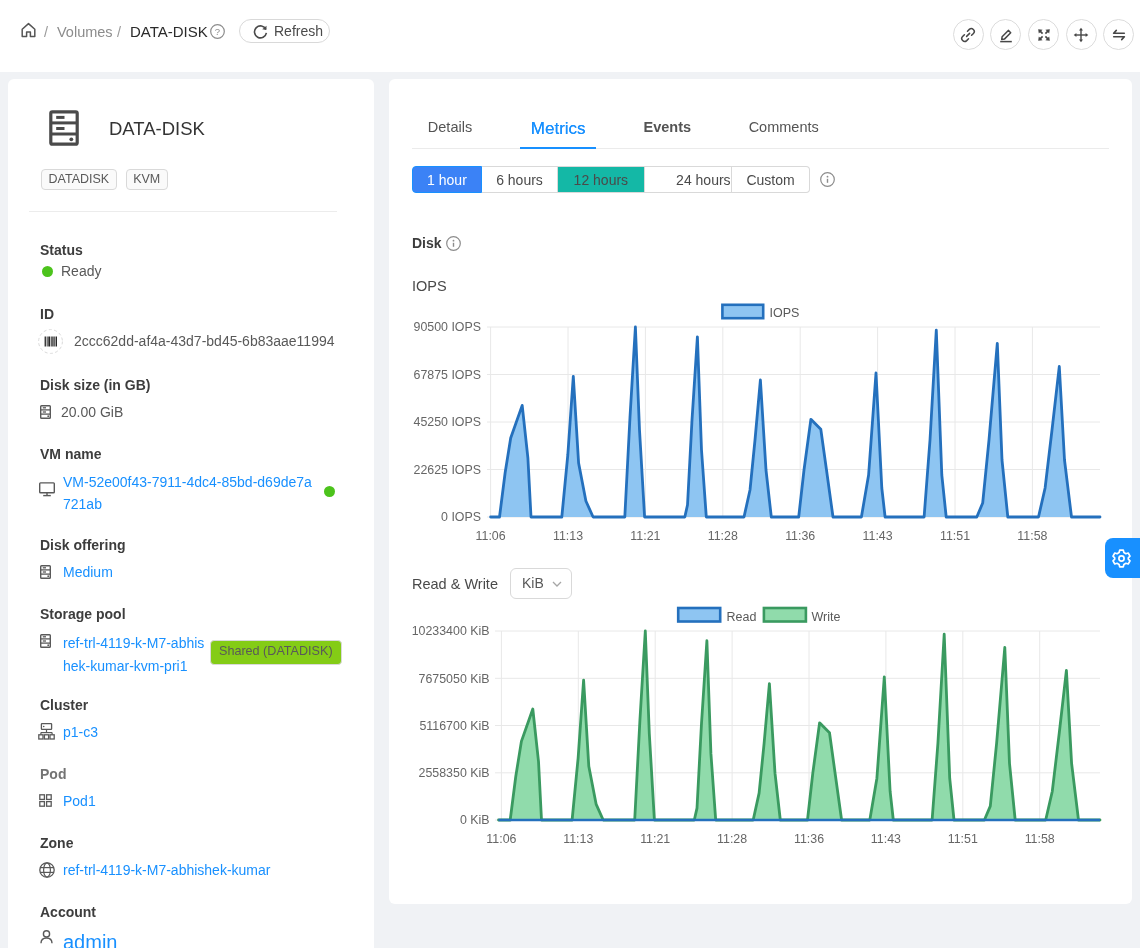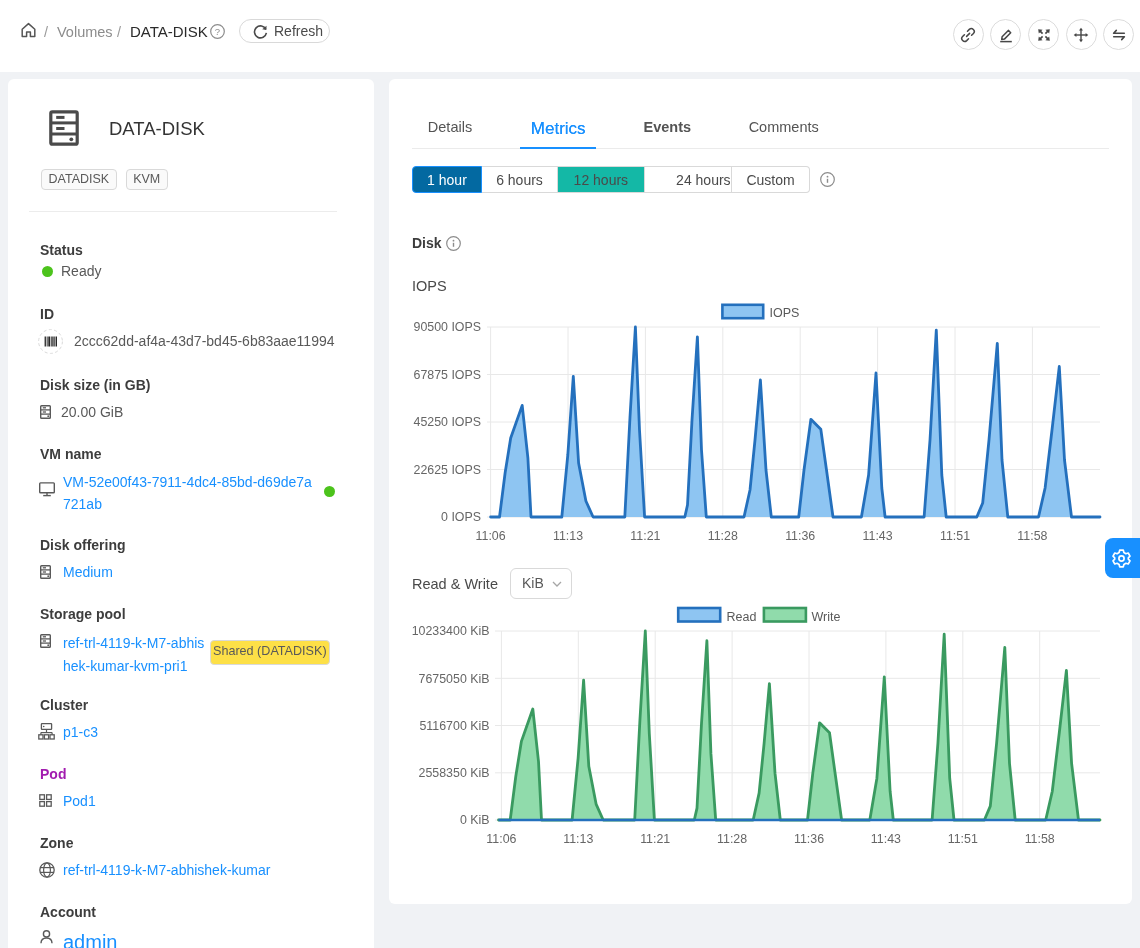--- a/index.html
+++ b/index.html
@@ -142,35 +142,35 @@
 <div style="position:absolute;left:40px;top:606px;font-weight:bold;color:#3d3d3d;font-size:14px;">Storage pool</div>
 <div style="position:absolute;left:40px;top:634px;line-height:0;"><svg width="11" height="14" viewBox="0 0 11 14" style="">
       <rect x="0.7" y="0.7" width="9.6" height="12.6" rx="0.8" fill="none" stroke="#595959" stroke-width="1.4"></rect>
       <line x1="1" y1="4.9" x2="10" y2="4.9" stroke="#595959" stroke-width="1.3"></line>
       <line x1="1" y1="9.1" x2="10" y2="9.1" stroke="#595959" stroke-width="1.3"></line>
       <line x1="2.8" y1="2.8" x2="6" y2="2.8" stroke="#595959" stroke-width="1.3"></line>
       <line x1="2.8" y1="7" x2="6" y2="7" stroke="#595959" stroke-width="1.3"></line>
       <circle cx="8.2" cy="11.2" r="0.9" fill="#595959"></circle>
     </svg></div>
 <div style="position:absolute;left:63px;top:632px;color:#595959;font-size:14px;"><span style="color:#1890ff;line-height:23px;display:inline-block;width:145px;word-break:break-all;">ref-trl-4119-k-M7-abhishek-kumar-kvm-pri1</span></div>
-<div style="position:absolute;left:210px;top:640px;"><span style="display:inline-block;height:23px;line-height:21px;padding:0 2px;border:1px solid #d9d9d9;border-radius:4px;background:#fde047;color:#595959;font-size:12.6px;">Shared (DATADISK)</span></div>
+<div style="position:absolute;left:210px;top:640px;"><span style="display:inline-block;height:23px;line-height:21px;padding:0 8px;border:1px solid #d9d9d9;border-radius:4px;background:#84cc16;color:#595959;font-size:12.6px;">Shared (DATADISK)</span></div>
 <div style="position:absolute;left:40px;top:697px;font-weight:bold;color:#3d3d3d;font-size:14px;">Cluster</div>
 <div style="position:absolute;left:38px;top:723px;line-height:0;"><svg width="17" height="17" viewBox="0 0 17 17" style="">
       <rect x="3.4" y="0.7" width="10.2" height="5.6" rx="0.6" fill="none" stroke="#595959" stroke-width="1.3"></rect>
       <circle cx="5.7" cy="3.5" r="0.8" fill="#595959"></circle>
       <line x1="8.5" y1="6.3" x2="8.5" y2="9.6" stroke="#595959" stroke-width="1.2"></line>
       <line x1="2.9" y1="9.6" x2="14.1" y2="9.6" stroke="#595959" stroke-width="1.2"></line>
       <line x1="2.9" y1="9.6" x2="2.9" y2="11.8" stroke="#595959" stroke-width="1.2"></line>
       <line x1="14.1" y1="9.6" x2="14.1" y2="11.8" stroke="#595959" stroke-width="1.2"></line>
       <rect x="0.8" y="11.8" width="4.2" height="4.2" fill="none" stroke="#595959" stroke-width="1.3"></rect>
       <rect x="6.4" y="11.8" width="4.2" height="4.2" fill="none" stroke="#595959" stroke-width="1.3"></rect>
       <rect x="12" y="11.8" width="4.2" height="4.2" fill="none" stroke="#595959" stroke-width="1.3"></rect>
     </svg></div>
 <div style="position:absolute;left:63px;top:724px;color:#595959;font-size:14px;"><span style="color:#1890ff">p1-c3</span></div>
-<div style="position:absolute;left:40px;top:766px;font-weight:bold;color:#a21caf;font-size:14px;">Pod</div>
+<div style="position:absolute;left:40px;top:766px;font-weight:bold;color:#737373;font-size:14px;">Pod</div>
 <div style="position:absolute;left:39px;top:794px;line-height:0;"><svg width="13" height="13" viewBox="0 0 13 13" style="">
       <rect x="0.8" y="0.8" width="4.6" height="4.6" fill="none" stroke="#595959" stroke-width="1.3"></rect>
       <rect x="0.8" y="7.6" width="4.6" height="4.6" fill="none" stroke="#595959" stroke-width="1.3"></rect>
       <rect x="7.6" y="0.8" width="4.6" height="4.6" fill="none" stroke="#595959" stroke-width="1.3"></rect>
       <rect x="7.6" y="7.6" width="4.6" height="4.6" fill="none" stroke="#595959" stroke-width="1.3"></rect>
     </svg></div>
 <div style="position:absolute;left:63px;top:793px;color:#595959;font-size:14px;"><span style="color:#1890ff">Pod1</span></div>
 <div style="position:absolute;left:40px;top:835px;font-weight:bold;color:#3d3d3d;font-size:14px;">Zone</div>
 <div style="position:absolute;left:39px;top:862px;line-height:0;"><svg width="16" height="16" viewBox="0 0 16 16" style="">
       <circle cx="8" cy="8" r="7.2" fill="none" stroke="#595959" stroke-width="1.3"></circle>
@@ -186,21 +186,21 @@
     </svg></div>
 <div style="position:absolute;left:63px;top:931px;color:#595959;font-size:20px;"><span style="color:#1890ff">admin</span></div>
 <div class="card" style="left:388.5px;top:79px;width:743.5px;height:825px;">
 </div>
 <div style="position:absolute;left:450.0px;top:119px;transform:translateX(-50%);font-size:14.5px;color:#545454;">Details</div>
 <div style="position:absolute;left:558.2px;top:119px;transform:translateX(-50%);font-size:17px;color:#1890ff;text-shadow:0 0 0.45px currentColor;">Metrics</div>
 <div style="position:absolute;left:667.3px;top:119px;transform:translateX(-50%);font-size:14.5px;color:#545454;font-weight:bold;">Events</div>
 <div style="position:absolute;left:783.7px;top:119px;transform:translateX(-50%);font-size:14.5px;color:#545454;">Comments</div>
 <div style="position:absolute;left:412px;top:148px;width:696.5px;border-top:1px solid #ebebeb;"></div>
 <div style="position:absolute;left:520.4px;top:147px;width:75.6px;height:2.4px;background:#1890ff;"></div>
-<div style="position:absolute;left:411.8px;top:165.5px;width:70.30000000000001px;height:27px;line-height:26px;text-align:center;font-size:14px;box-sizing:border-box;background:#0369a1;color:#fff;border:1px solid #1890ff;border-radius:4px 0 0 4px;">1 hour</div>
+<div style="position:absolute;left:411.8px;top:165.5px;width:70.30000000000001px;height:27px;line-height:26px;text-align:center;font-size:14px;box-sizing:border-box;background:#3b82f6;color:#fff;border:1px solid #1890ff;border-radius:4px 0 0 4px;">1 hour</div>
 <div style="position:absolute;left:482.1px;top:165.5px;width:75.79999999999995px;height:27px;line-height:26px;text-align:center;font-size:14px;box-sizing:border-box;background:#fff;color:#4a4a4a;border:1px solid #d9d9d9;border-left:none;">6 hours</div>
 <div style="position:absolute;left:557.9px;top:165.5px;width:86.89999999999998px;height:27px;line-height:26px;text-align:center;font-size:14px;box-sizing:border-box;background:#14b8a6;color:#4a4a4a;border:1px solid #d9d9d9;border-left:none;">12 hours</div>
 <div style="position:absolute;left:644.8px;top:165.5px;width:86.80000000000007px;height:27px;line-height:26px;text-align:right;font-size:14px;box-sizing:border-box;background:#fff;color:#4a4a4a;border:1px solid #d9d9d9;border-left:none;">24 hours</div>
 <div style="position:absolute;left:731.6px;top:165.5px;width:78.89999999999998px;height:27px;line-height:26px;text-align:center;font-size:14px;box-sizing:border-box;background:#fff;color:#4a4a4a;border:1px solid #d9d9d9;border-left:none;border-radius:0 4px 4px 0;">Custom</div>
 <div style="position:absolute;left:820px;top:172px;line-height:0;"><svg width="15" height="15" viewBox="0 0 15 15" style="">
       <circle cx="7.5" cy="7.5" r="6.8" fill="none" stroke="#8c8c8c" stroke-width="1.2"></circle>
       <circle cx="7.5" cy="4.7" r="0.9" fill="#8c8c8c"></circle>
       <line x1="7.5" y1="6.8" x2="7.5" y2="10.8" stroke="#8c8c8c" stroke-width="1.4"></line>
     </svg></div>
 <div style="position:absolute;left:412px;top:235px;font-weight:bold;color:#3d3d3d;font-size:14px;">Disk</div>

